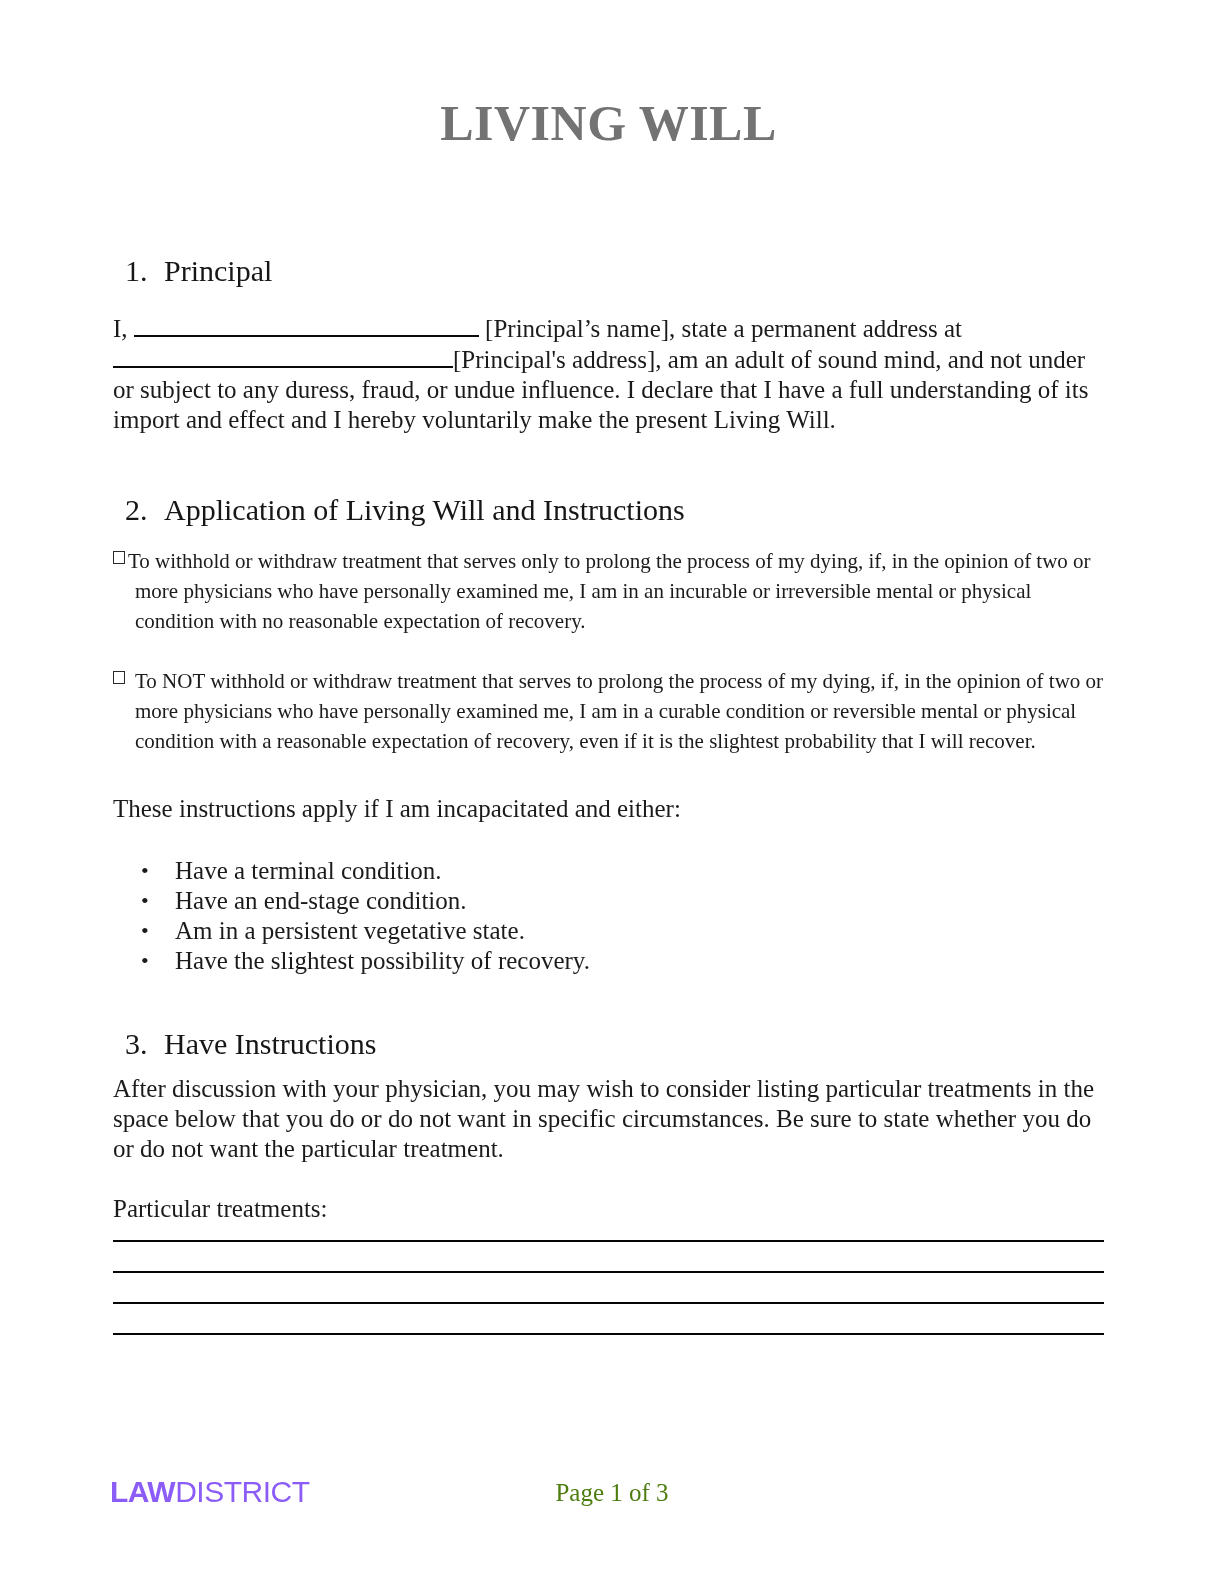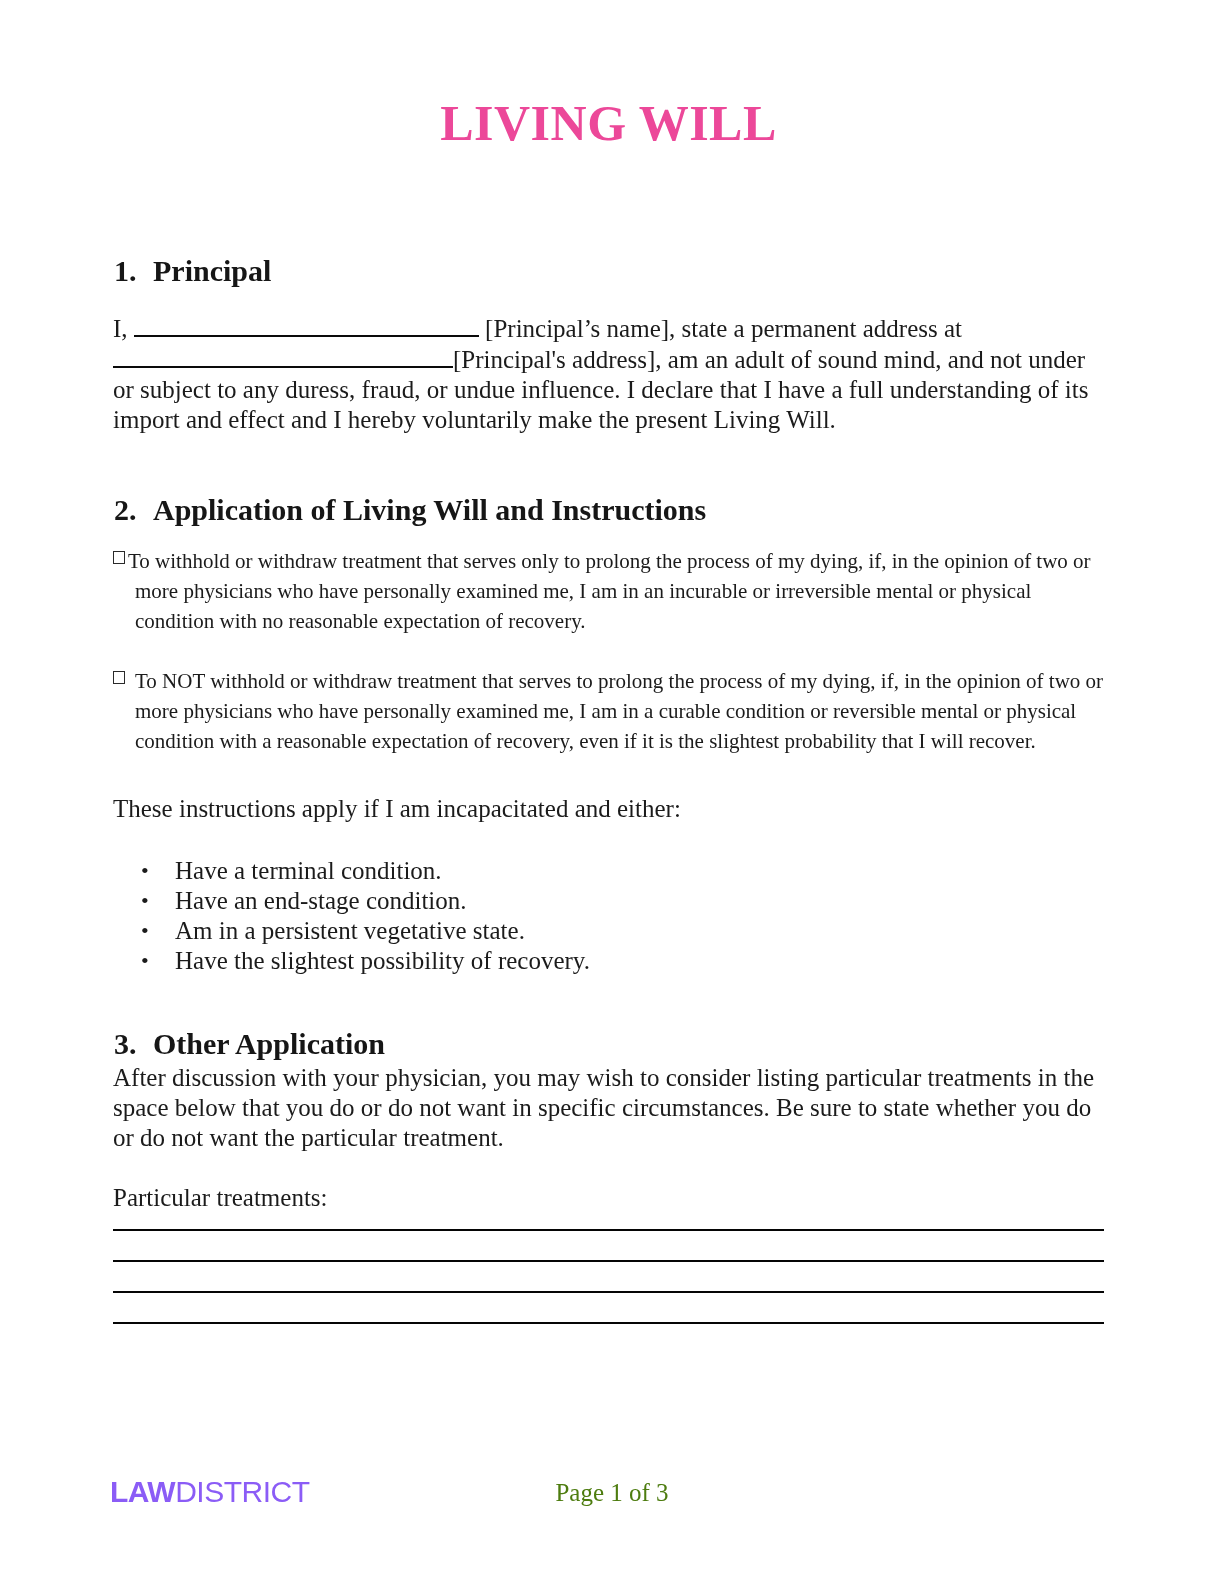--- a/index.html
+++ b/index.html
@@ -23,29 +23,29 @@
 
   
   .doc-title {
     margin: 0;
     padding-top: 95px;
     text-align: center;
     font-size: 50px;
     line-height: 1.15;
     font-weight: 700;
     letter-spacing: 0.5px;
-    color: #ec4899;
+    color: #737373;
   }
 
   
   .section-heading {
-    margin: 1px;
+    margin: 12px;
     font-size: 30px;
     line-height: 36px;
-    font-weight: 700;
+    font-weight: 400;
     color: #161616;
   }
   .section-heading .h-num {
     display: inline-block;
     min-width: 39px;
   }
   .s1-heading { margin-top: 100px; }
   .s2-heading { margin-top: 57px; }
   .s3-heading { margin-top: 50px; }
 
@@ -176,21 +176,21 @@
 
     <p class="body-text s2-conditions-intro">These instructions apply if I am incapacitated and either:</p>
 
     <ul class="bullet-list">
       <li><span class="marker">•</span><span>Have a terminal condition.</span></li>
       <li><span class="marker">•</span><span>Have an end-stage condition.</span></li>
       <li><span class="marker">•</span><span>Am in a persistent vegetative state.</span></li>
       <li><span class="marker">•</span><span>Have the slightest possibility of recovery.</span></li>
     </ul>
 
-    <h2 class="section-heading s3-heading"><span class="h-num">3.</span><span>Other Application</span></h2>
+    <h2 class="section-heading s3-heading"><span class="h-num">3.</span><span>Have Instructions</span></h2>
 
     <p class="body-text s3-body">After discussion with your physician, you may wish to consider listing particular treatments in the space below that you do or do not want in specific circumstances. Be sure to state whether you do or do not want the particular treatment.</p>
 
     <p class="body-text treatments-label">Particular treatments:</p>
 
     <div class="rule-group">
       <div class="rule"></div>
       <div class="rule"></div>
       <div class="rule"></div>
       <div class="rule"></div>

